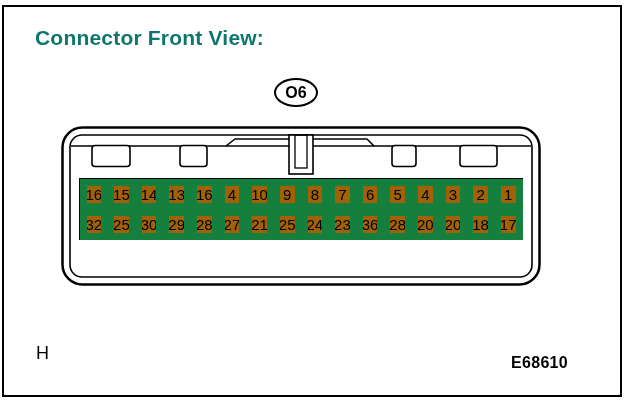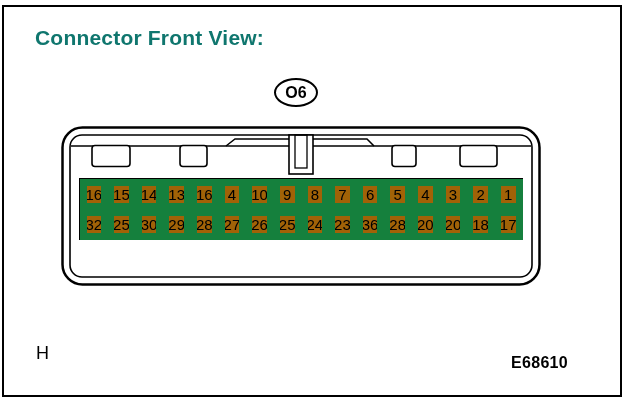--- a/index.html
+++ b/index.html
@@ -153,21 +153,21 @@
           <div class="pin-cell">4</div>
           <div class="pin-cell">3</div>
           <div class="pin-cell">2</div>
           <div class="pin-cell">1</div>
           <div class="pin-cell">32</div>
           <div class="pin-cell">25</div>
           <div class="pin-cell">30</div>
           <div class="pin-cell">29</div>
           <div class="pin-cell">28</div>
           <div class="pin-cell">27</div>
-          <div class="pin-cell">26</div>
+          <div class="pin-cell">21</div>
           <div class="pin-cell">25</div>
           <div class="pin-cell">24</div>
           <div class="pin-cell">23</div>
           <div class="pin-cell">36</div>
           <div class="pin-cell">28</div>
           <div class="pin-cell">20</div>
           <div class="pin-cell">20</div>
           <div class="pin-cell">18</div>
           <div class="pin-cell">17</div>
         </div>

